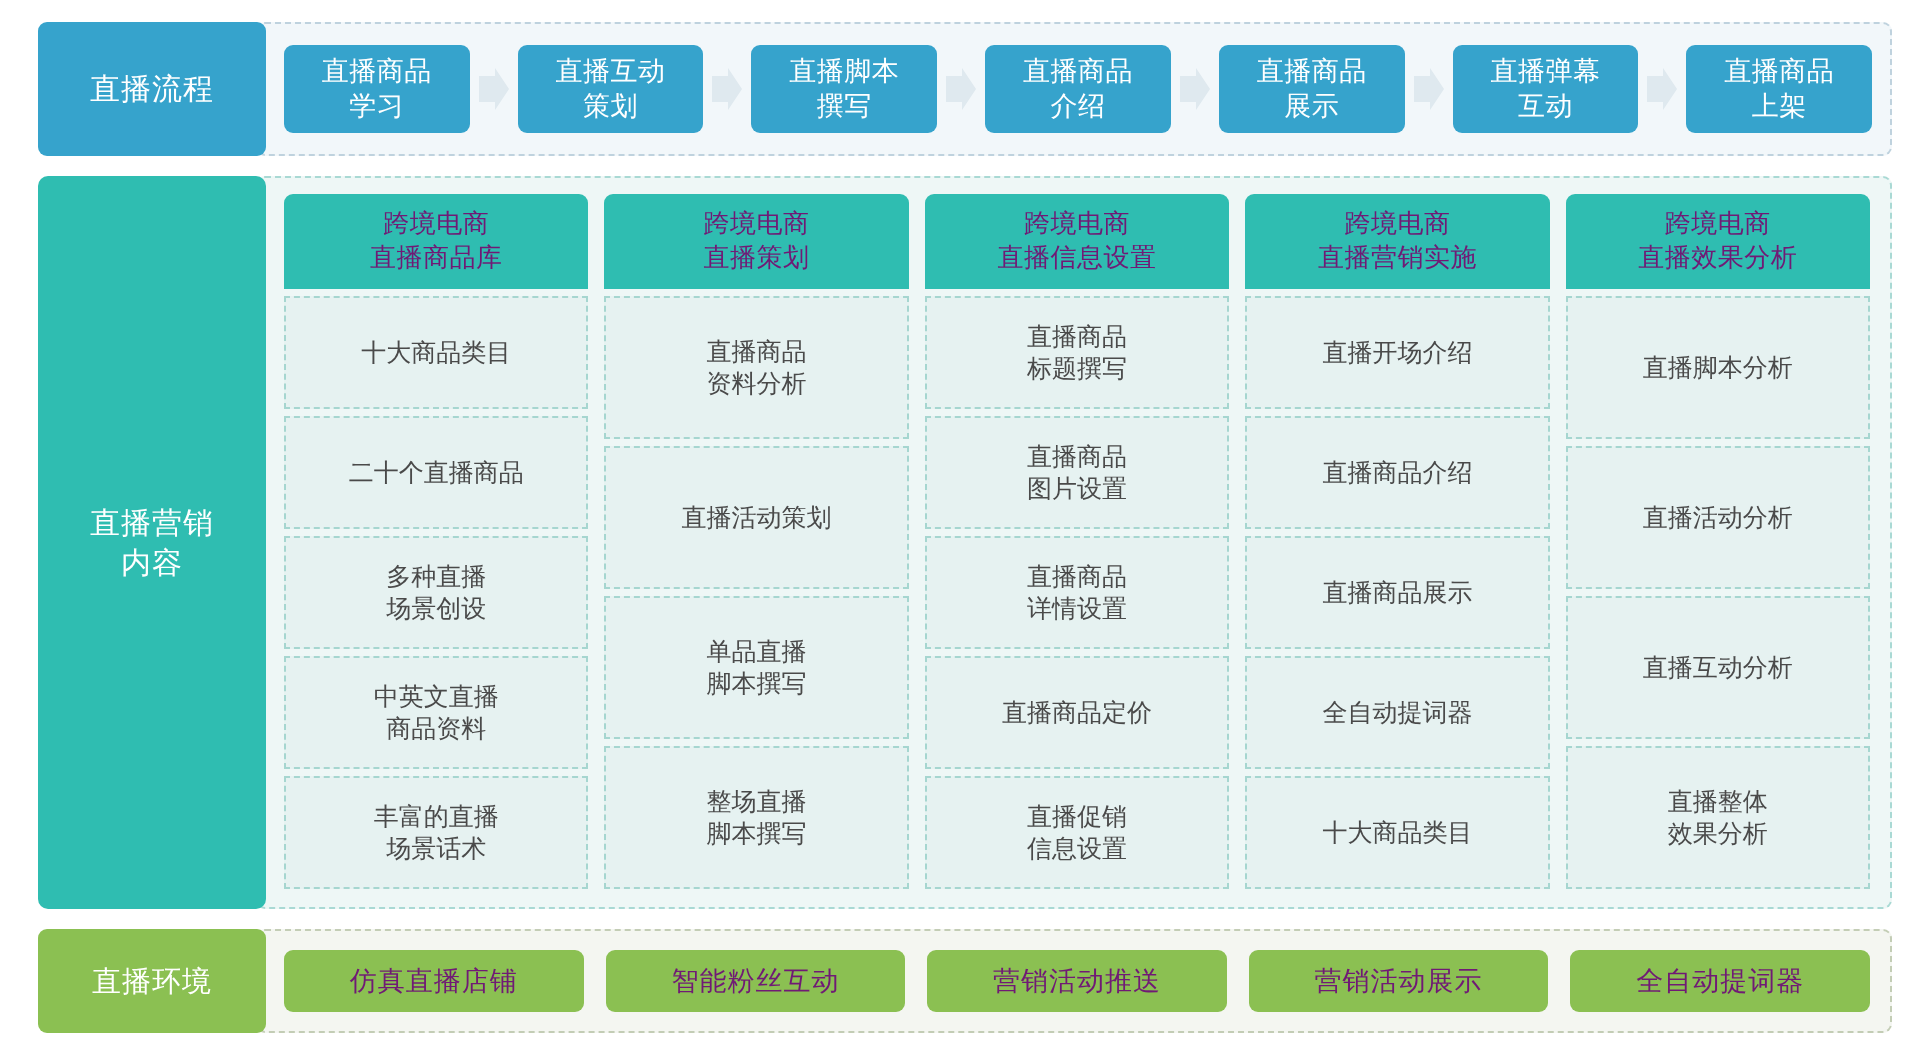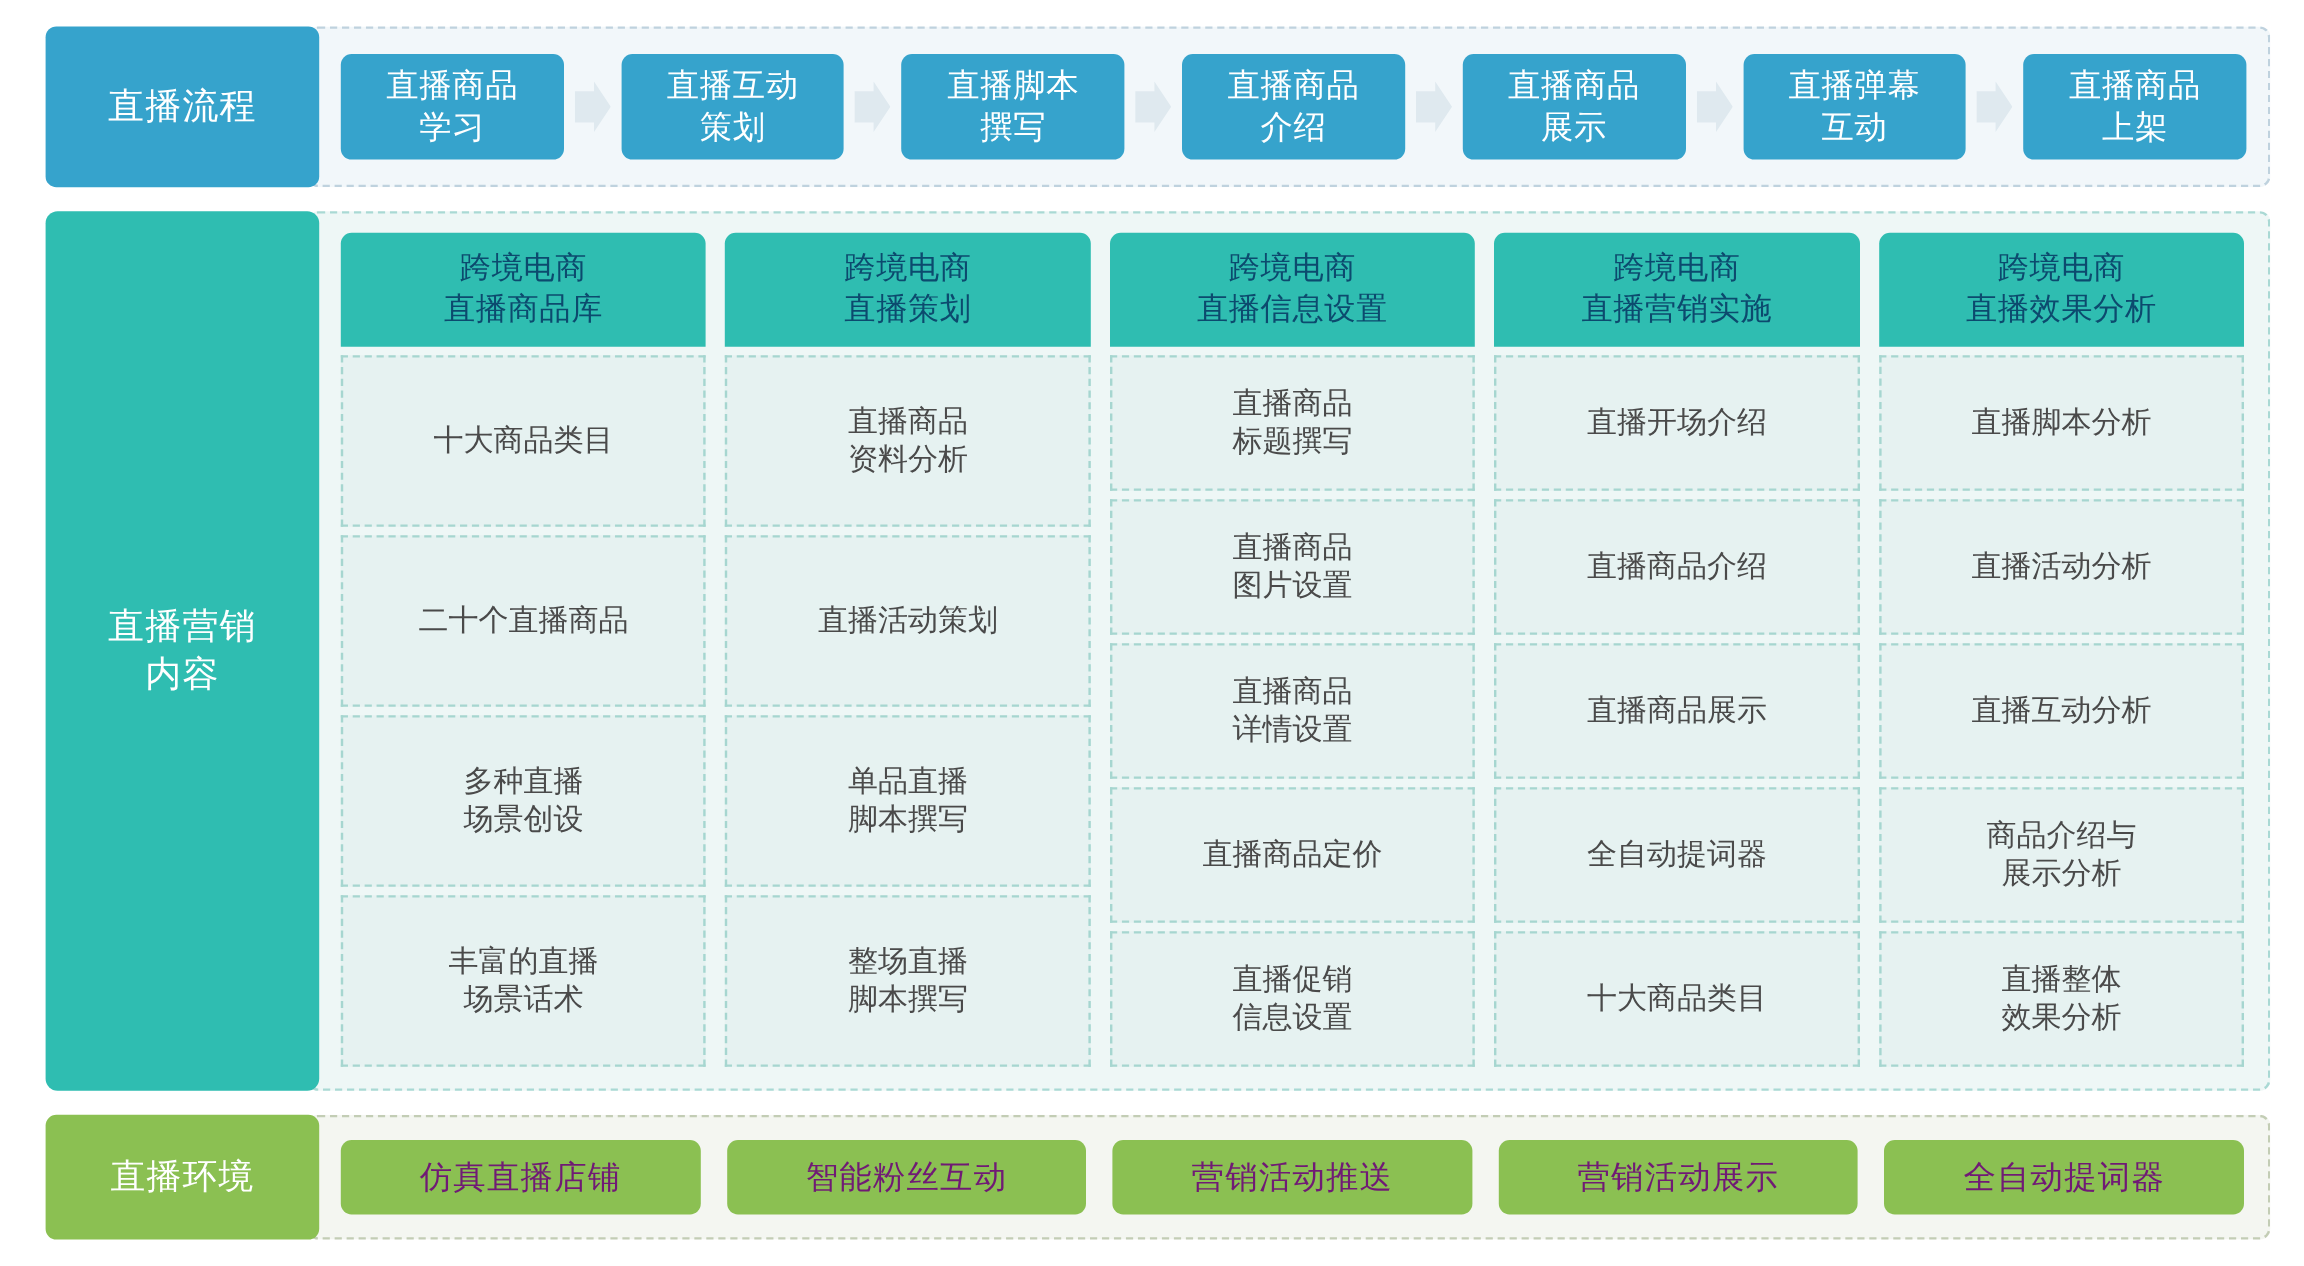--- a/index.html
+++ b/index.html
@@ -113,21 +113,21 @@
     gap: 16px;
   }
   .mcol {
     flex: 1 1 0;
     display: flex;
     flex-direction: column;
     min-width: 0;
   }
   .mcol-head {
     background: #2fbdb1;
-    color: #0c4a6e;
+    color: #701a75;
     border-radius: 9px 9px 0 0;
     font-size: 26px;
     line-height: 1.3;
     text-align: center;
     padding: 13px 4px 14px;
     letter-spacing: .5px;
   }
   .mcol-cells {
     flex: 1 1 auto;
     display: flex;
@@ -238,20 +238,21 @@
     <div class="band-label">直播营销<br>内容</div>
     <div class="band-body">
       <div class="matrix">
 
         <div class="mcol">
           <div class="mcol-head">跨境电商<br>直播商品库</div>
           <div class="mcol-cells">
             <div class="mcell">十大商品类目</div>
             <div class="mcell">二十个直播商品</div>
             <div class="mcell">多种直播<br>场景创设</div>
+            <div class="mcell">中英文直播<br>商品资料</div>
             <div class="mcell">丰富的直播<br>场景话术</div>
           </div>
         </div>
 
         <div class="mcol">
           <div class="mcol-head">跨境电商<br>直播策划</div>
           <div class="mcol-cells">
             <div class="mcell">直播商品<br>资料分析</div>
             <div class="mcell">直播活动策划</div>
             <div class="mcell">单品直播<br>脚本撰写</div>
@@ -280,21 +281,20 @@
             <div class="mcell">十大商品类目</div>
           </div>
         </div>
 
         <div class="mcol">
           <div class="mcol-head">跨境电商<br>直播效果分析</div>
           <div class="mcol-cells">
             <div class="mcell">直播脚本分析</div>
             <div class="mcell">直播活动分析</div>
             <div class="mcell">直播互动分析</div>
-            <div class="mcell">商品介绍与<br>展示分析</div>
             <div class="mcell">直播整体<br>效果分析</div>
           </div>
         </div>
 
       </div>
     </div>
   </div>
 
   <div class="band row-env">
     <div class="band-label">直播环境</div>

